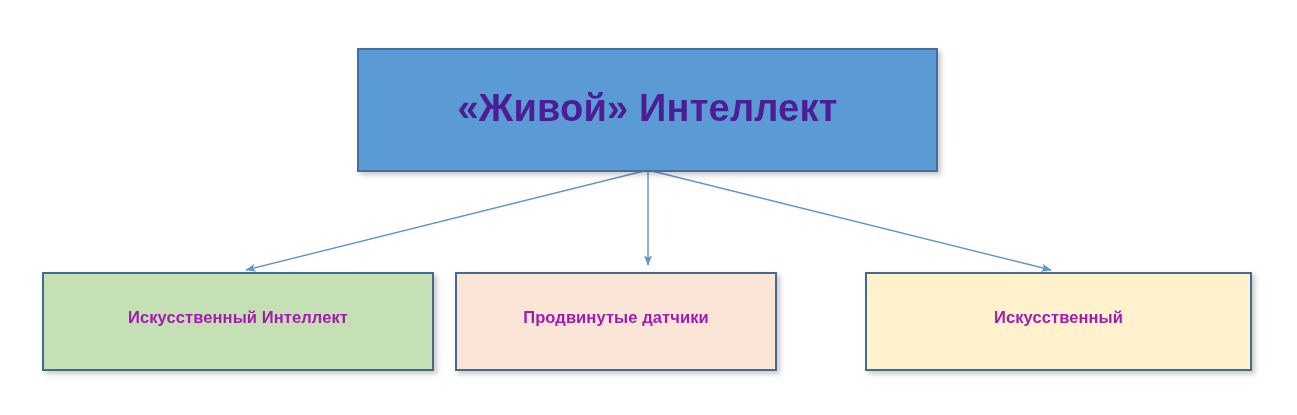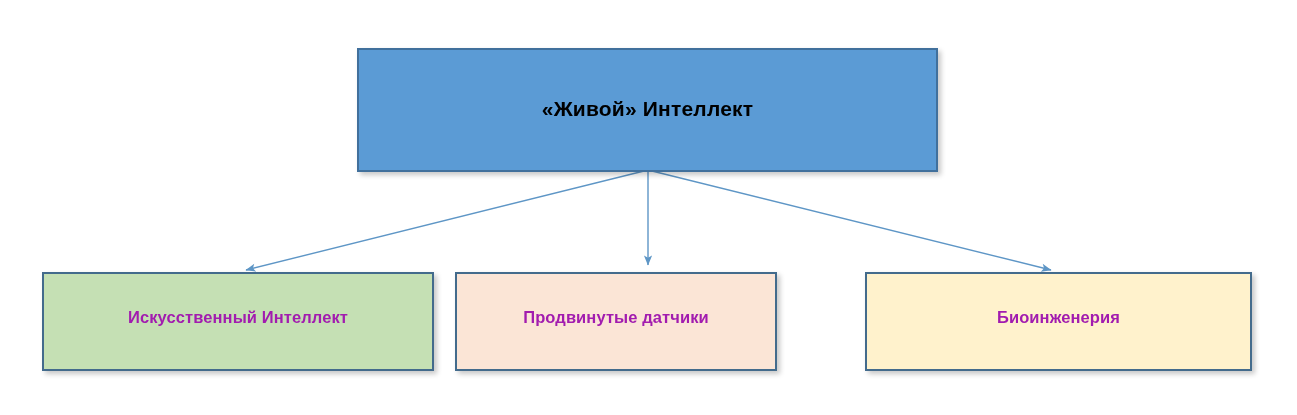--- a/index.html
+++ b/index.html
@@ -44,22 +44,22 @@
   
   #node-root {
     left: 357px;
     top: 48px;
     width: 581px;
     height: 124px;
     background: #5B9BD5;
     border: 2px solid #41709C;
   }
   #node-root .node-label {
-    color: #000000;
-    font-size: 21px;
+    color: #4c1d95;
+    font-size: 38px;
     font-weight: bold;
     letter-spacing: 0.2px;
     transform: translateY(-1px);
   }
   
   .node-child {
     top: 272px;
     height: 99px;
     border: 2px solid #436B8C;
   }
@@ -109,16 +109,16 @@
 
   <div class="node node-child" id="node-child-0">
     <span class="node-label">Искусственный Интеллект</span>
   </div>
 
   <div class="node node-child" id="node-child-1">
     <span class="node-label">Продвинутые датчики</span>
   </div>
 
   <div class="node node-child" id="node-child-2">
-    <span class="node-label">Биоинженерия</span>
+    <span class="node-label">Искусственный</span>
   </div>
 
 </div>
 
 </body></html>

